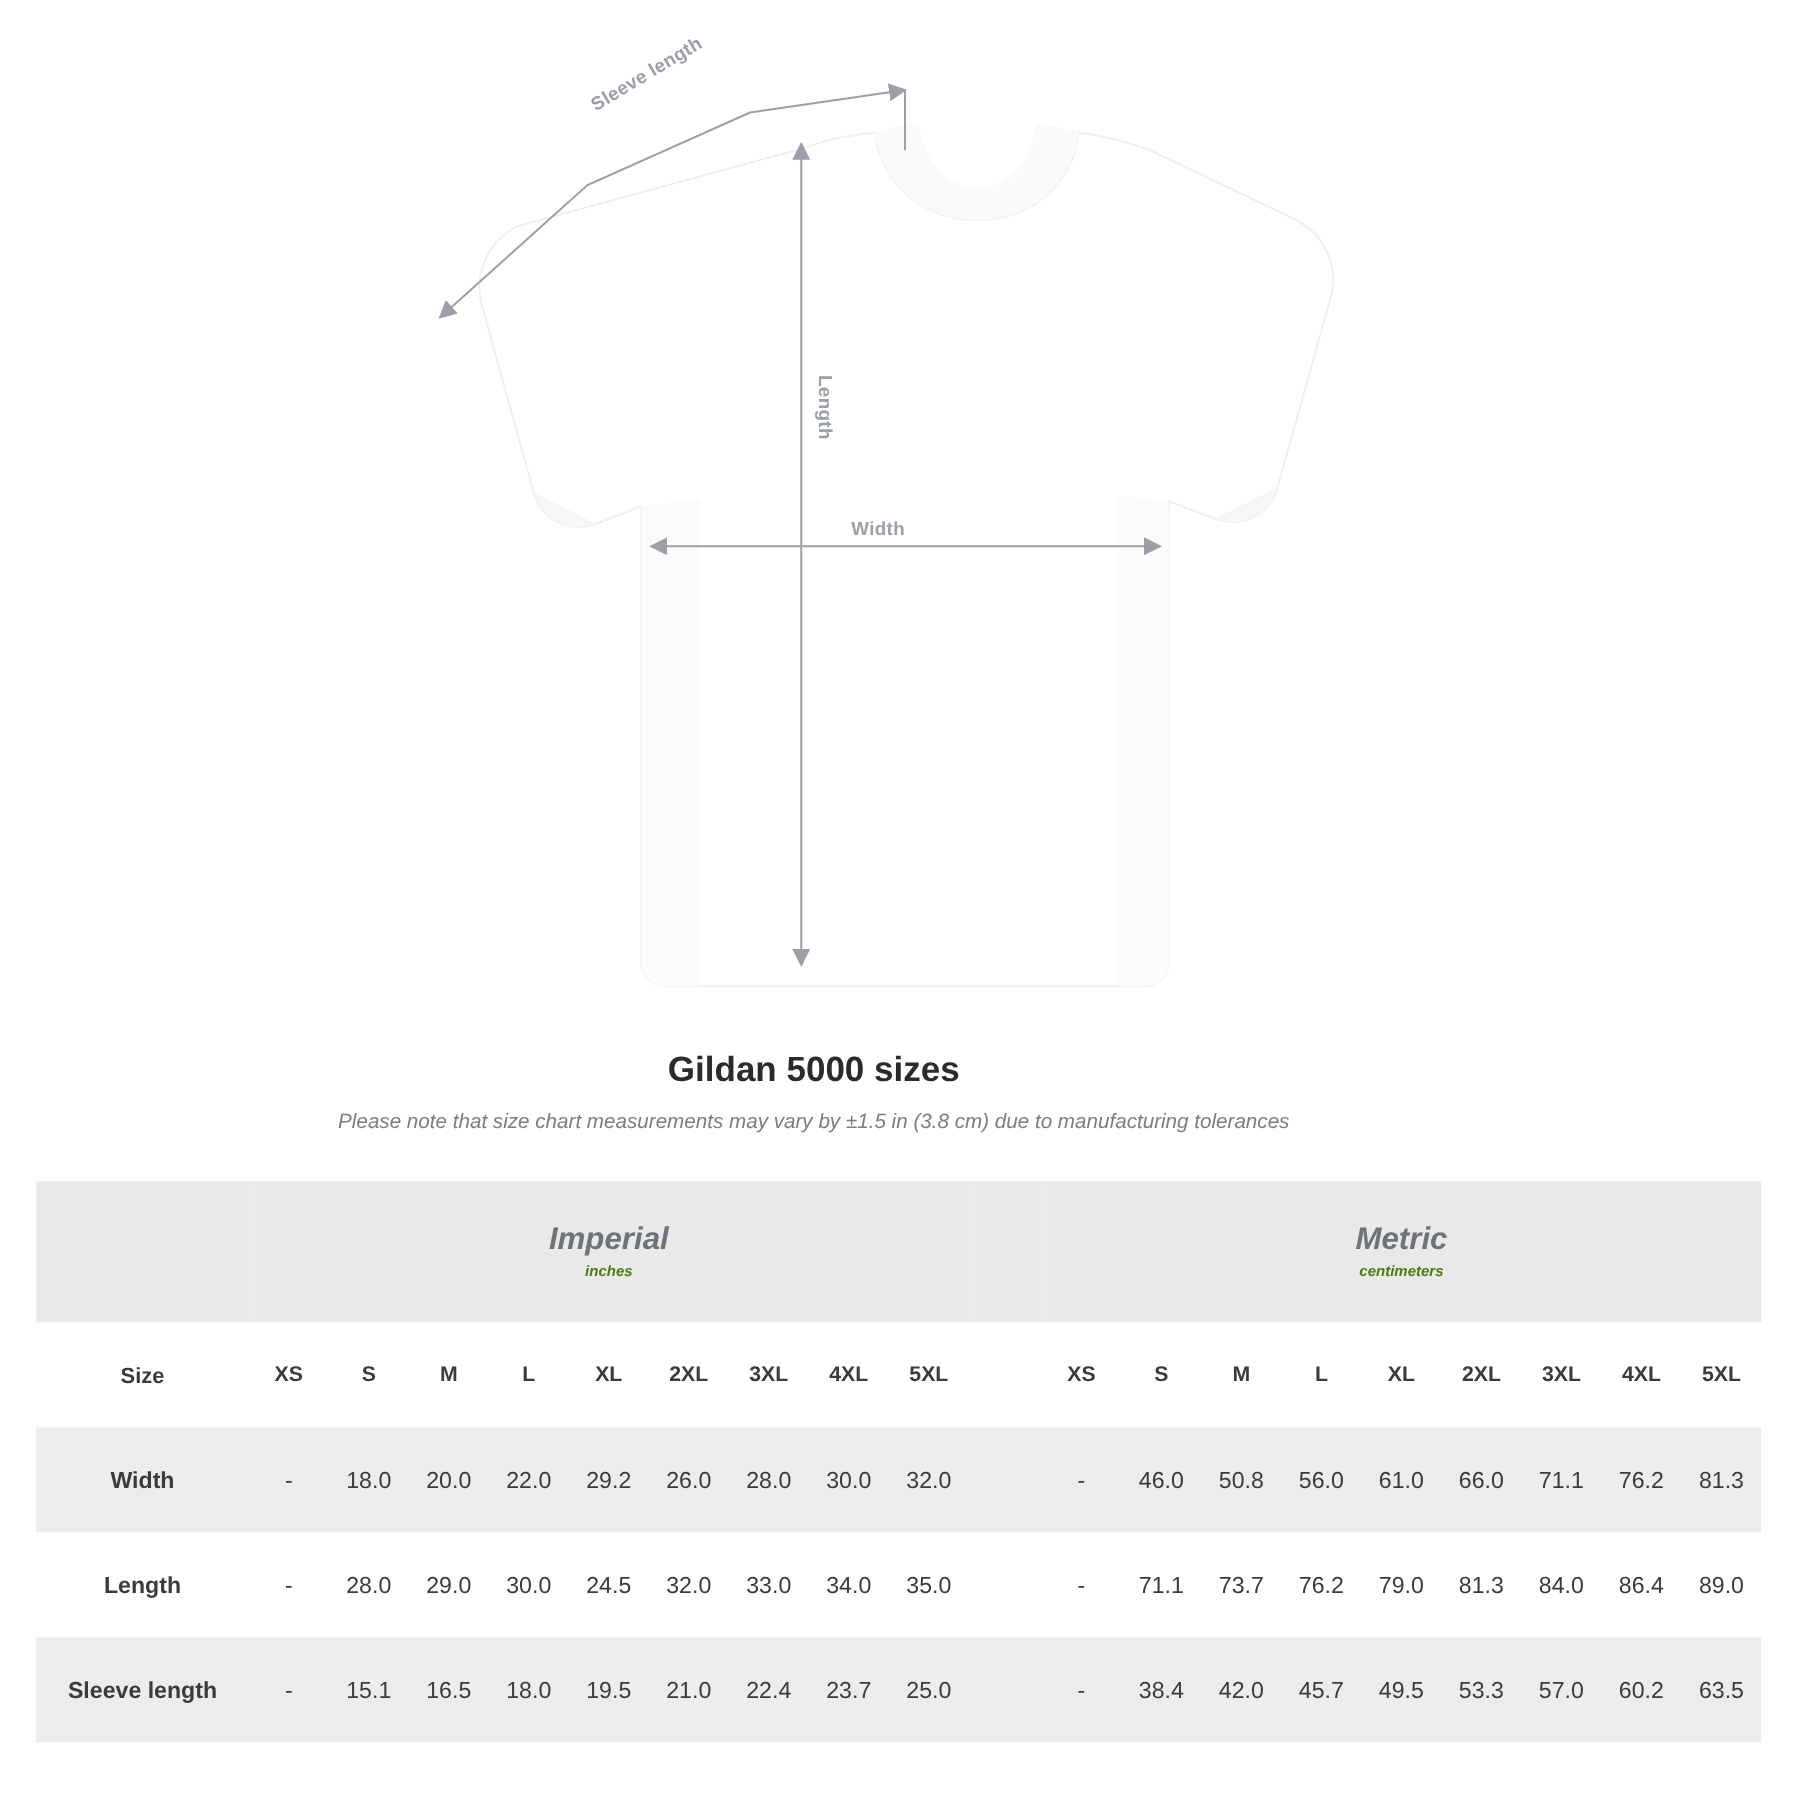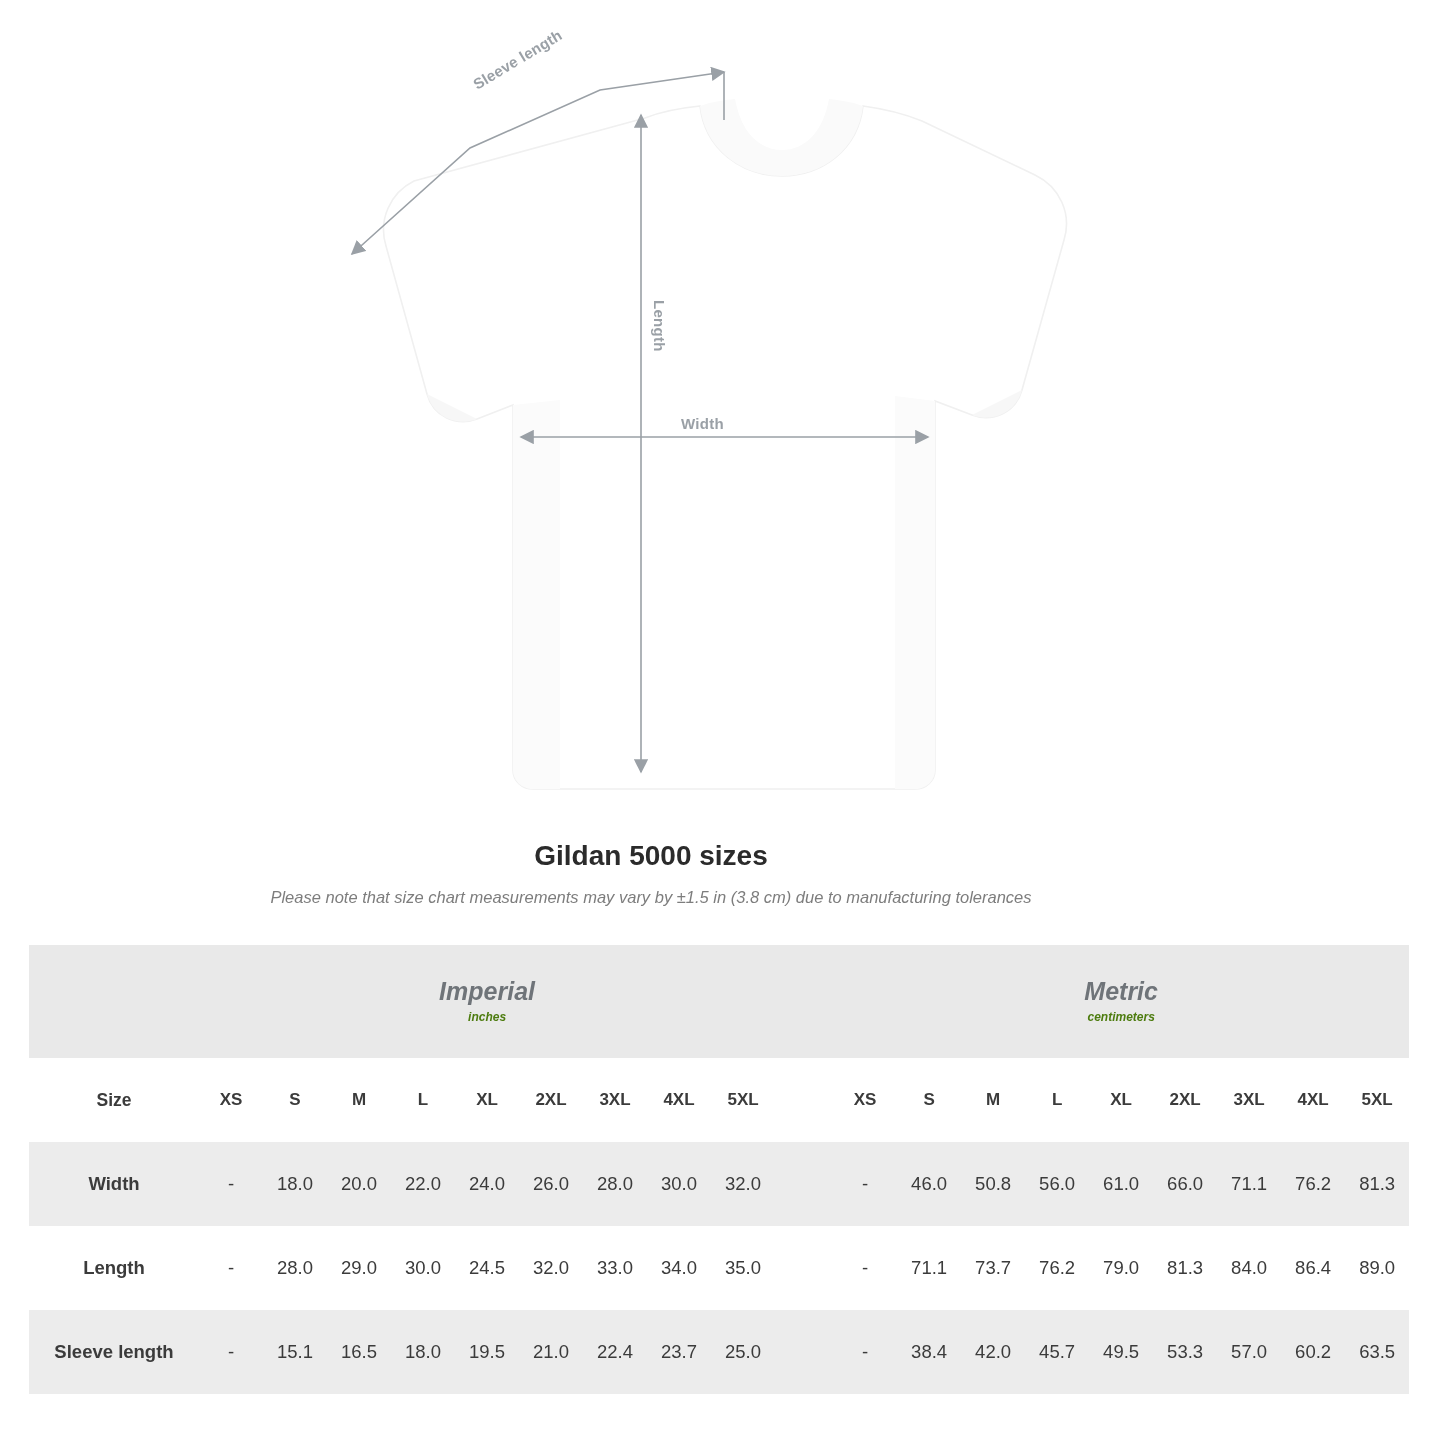--- a/index.html
+++ b/index.html
@@ -256,21 +256,21 @@
           <td class="colcell">4XL</td>
           <td class="colcell">5XL</td>
         </tr>
 
         <tr class="data-row shade">
           <td class="rowlabel">Width</td>
           <td class="colcell">-</td>
           <td class="colcell">18.0</td>
           <td class="colcell">20.0</td>
           <td class="colcell">22.0</td>
-          <td class="colcell">24.0</td>
+          <td class="colcell">29.2</td>
           <td class="colcell">26.0</td>
           <td class="colcell">28.0</td>
           <td class="colcell">30.0</td>
           <td class="colcell">32.0</td>
           <td class="spacer-col"></td>
           <td class="colcell">-</td>
           <td class="colcell">46.0</td>
           <td class="colcell">50.8</td>
           <td class="colcell">56.0</td>
           <td class="colcell">61.0</td>

